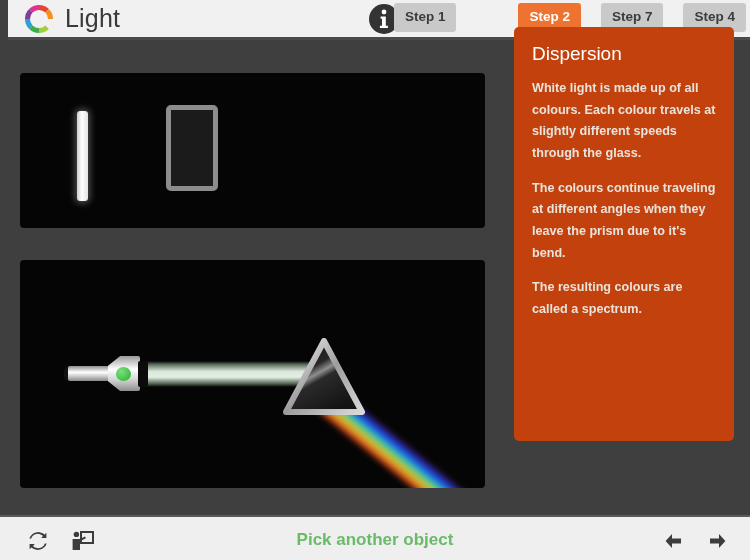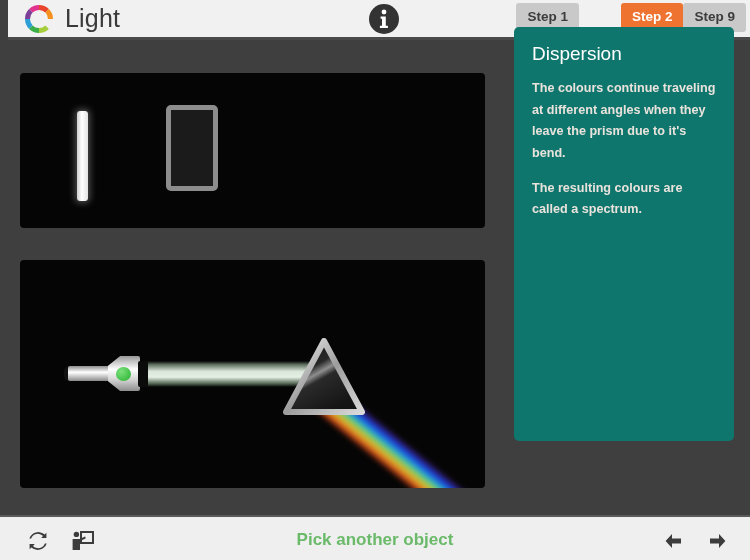--- a/index.html
+++ b/index.html
@@ -28,21 +28,21 @@
   .brand-title {
     font-size: 25px; color: #3a3a3a; margin-left: 9px;
     font-weight: 400; letter-spacing: .2px;
   }
   .info-wrap {
     position: absolute; left: 360px; top: 3px;
     width: 32px; height: 32px; cursor: pointer;
   }
   .steps {
     position: absolute; right: 12px; top: 3px;
-    display: flex; gap: 0;
+    display: flex; gap: 20px;
   }
   .step-btn {
     background: #c9c9c9; color: #3c3c3c;
     font-size: 13.5px; font-weight: 700;
     padding: 7px 11px 8px 11px;
     border-radius: 3px; border: none;
     font-family: "Liberation Sans", sans-serif;
     cursor: pointer; line-height: 1;
   }
   .step-btn.active { background: #ef7330; color: #ffffff; margin-left: 42px; }
@@ -155,21 +155,21 @@
     transform-origin: 0 0;
     transform: rotate(39deg);
     background: linear-gradient(90deg, rgba(255,255,255,.85), rgba(255,255,255,0));
     filter: blur(2px);
   }
 
   
   .info-panel {
     position: absolute; left: 514px; top: 27px;
     width: 220px; height: 414px;
-    background: #0f766e;
+    background: #c2410c;
     border-radius: 5px;
     padding: 16px 18px;
   }
   .panel-title {
     color: #ffffff; font-size: 19px; font-weight: 400;
     margin-bottom: 13px;
   }
   .panel-p {
     color: #e9e3dc; font-size: 12.6px;
     line-height: 1.72; margin-bottom: 13px;
@@ -232,21 +232,22 @@
       <svg width="32" height="32" viewBox="0 0 32 32">
         <circle cx="16" cy="16" r="15" fill="#333333"></circle>
         <circle cx="16" cy="9" r="2.4" fill="#ffffff"></circle>
         <path d="M12.6 13.4 h5.2 v9.4 h2.1 v2.3 h-8.0 v-2.3 h2.1 v-7.1 h-1.4 z" fill="#ffffff"></path>
       </svg>
     </div>
 
     <div class="steps">
       <button class="step-btn">Step 1</button>
       <button class="step-btn active">Step 2</button>
-      <button class="step-btn">Step 9</button>
+      <button class="step-btn">Step 7</button>
+      <button class="step-btn">Step 4</button>
     </div>
   </div>
 
   <div class="body-area">
 
     <div class="canvas-top">
       <div class="light-bar"></div>
       <div class="obj-rect"></div>
     </div>
 
@@ -280,20 +281,21 @@
             <stop offset="100%" stop-color="#dadada"></stop>
           </linearGradient>
         </defs>
         <polygon points="41,3 79,74 3,74" fill="url(#pf)" stroke="url(#pe)" stroke-width="6" stroke-linejoin="round"></polygon>
       </svg>
     </div>
   </div>
 
   <div class="info-panel">
     <div class="panel-title">Dispersion</div>
+    <p class="panel-p">White light is made up of all colours. Each colour travels at slightly different speeds through the glass.</p>
     <p class="panel-p">The colours continue traveling at different angles when they leave the prism due to it's bend.</p>
     <p class="panel-p">The resulting colours are called a spectrum.</p>
   </div>
 
   <div class="footer">
 
     <span class="foot-icon" id="reset-icon">
       <svg width="22" height="22" viewBox="0 0 22 22">
         <path d="M4.2 8.6 A7 7 0 0 1 16 6.1 l-1.8 1.8 h5.2 V2.8 l-1.8 1.8 A9.4 9.4 0 0 0 2.3 8.6 z" fill="#3c3c3c"></path>
         <path d="M17.8 13.4 A7 7 0 0 1 6 15.9 l1.8-1.8 H2.6 v5.1 l1.8-1.8 a9.4 9.4 0 0 0 15.3-4 z" fill="#3c3c3c"></path>

